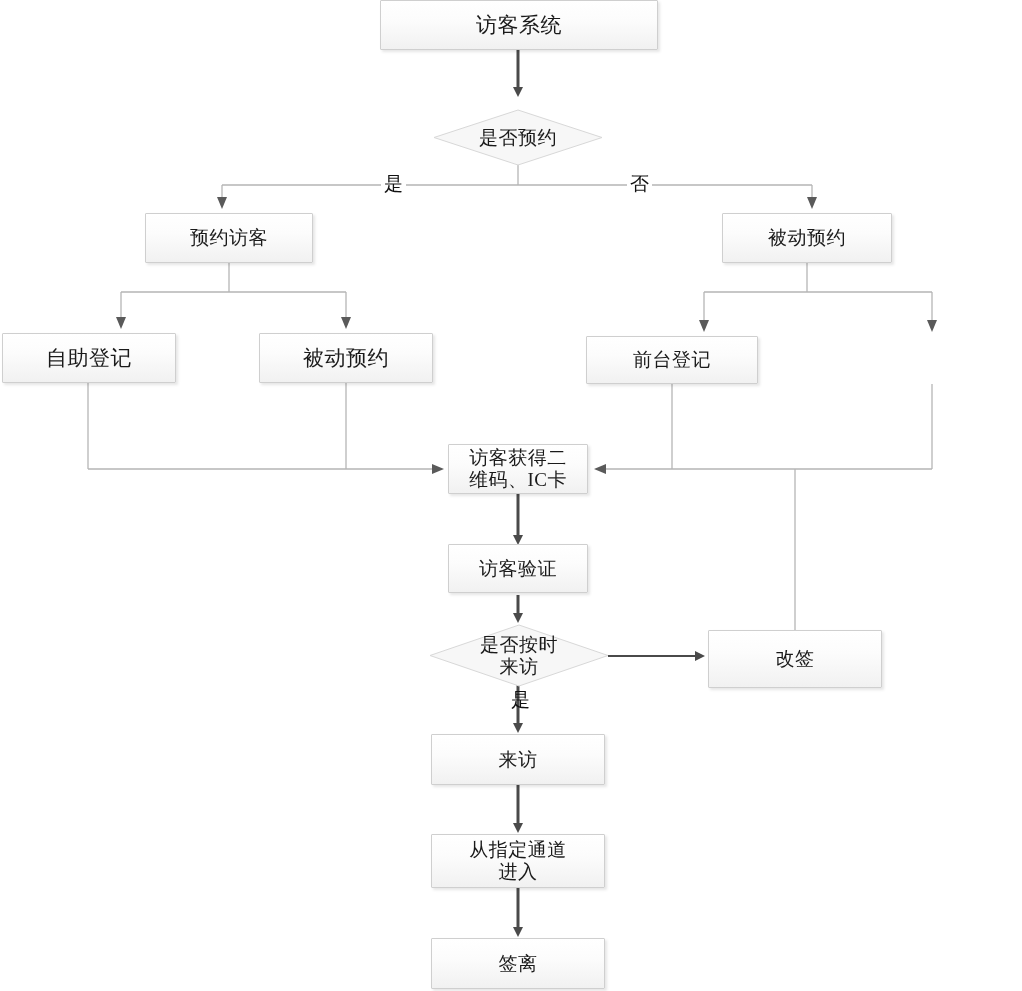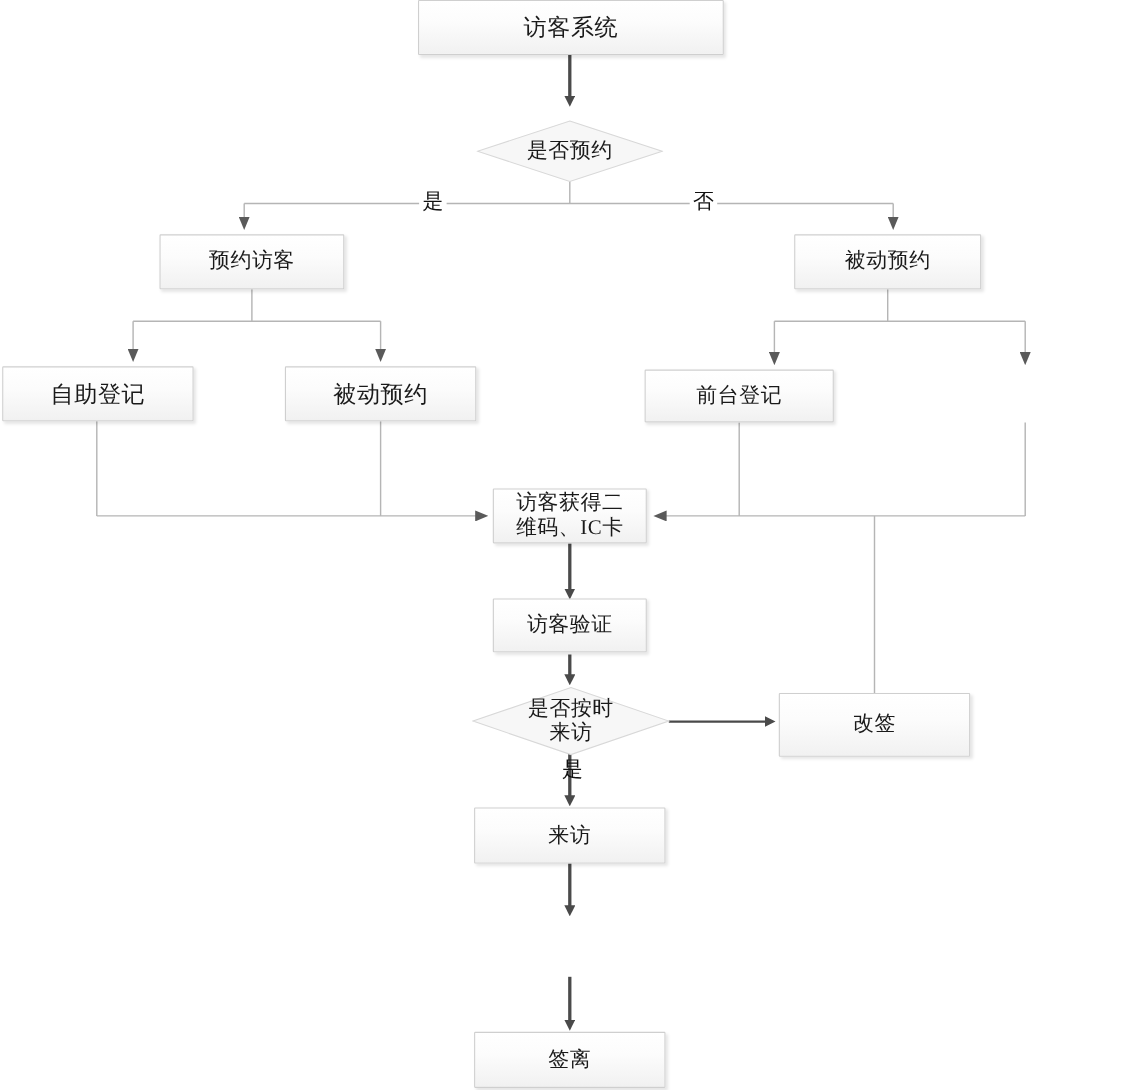--- a/index.html
+++ b/index.html
@@ -186,20 +186,24 @@
   </div>
 
   <div class="node rect fs-mid" style="left:708px; top:630px; width:174px; height:58px;">
     <span class="label">改签</span>
   </div>
 
   <div class="node rect fs-mid" style="left:431px; top:734px; width:174px; height:51px;">
     <span class="label">来访</span>
   </div>
 
+  <div class="node rect fs-mid" style="left:431px; top:834px; width:174px; height:54px;">
+    <span class="label">从指定通道
+进入</span>
+  </div>
 
   <div class="node rect fs-mid" style="left:431px; top:938px; width:174px; height:51px;">
     <span class="label">签离</span>
   </div>
 
   <span class="edge-label" style="left:381px; top:174px;">是</span>
 
   <span class="edge-label" style="left:627px; top:174px;">否</span>
 
   <span class="edge-label no-bg" style="left:508px; top:690px;">是</span>

